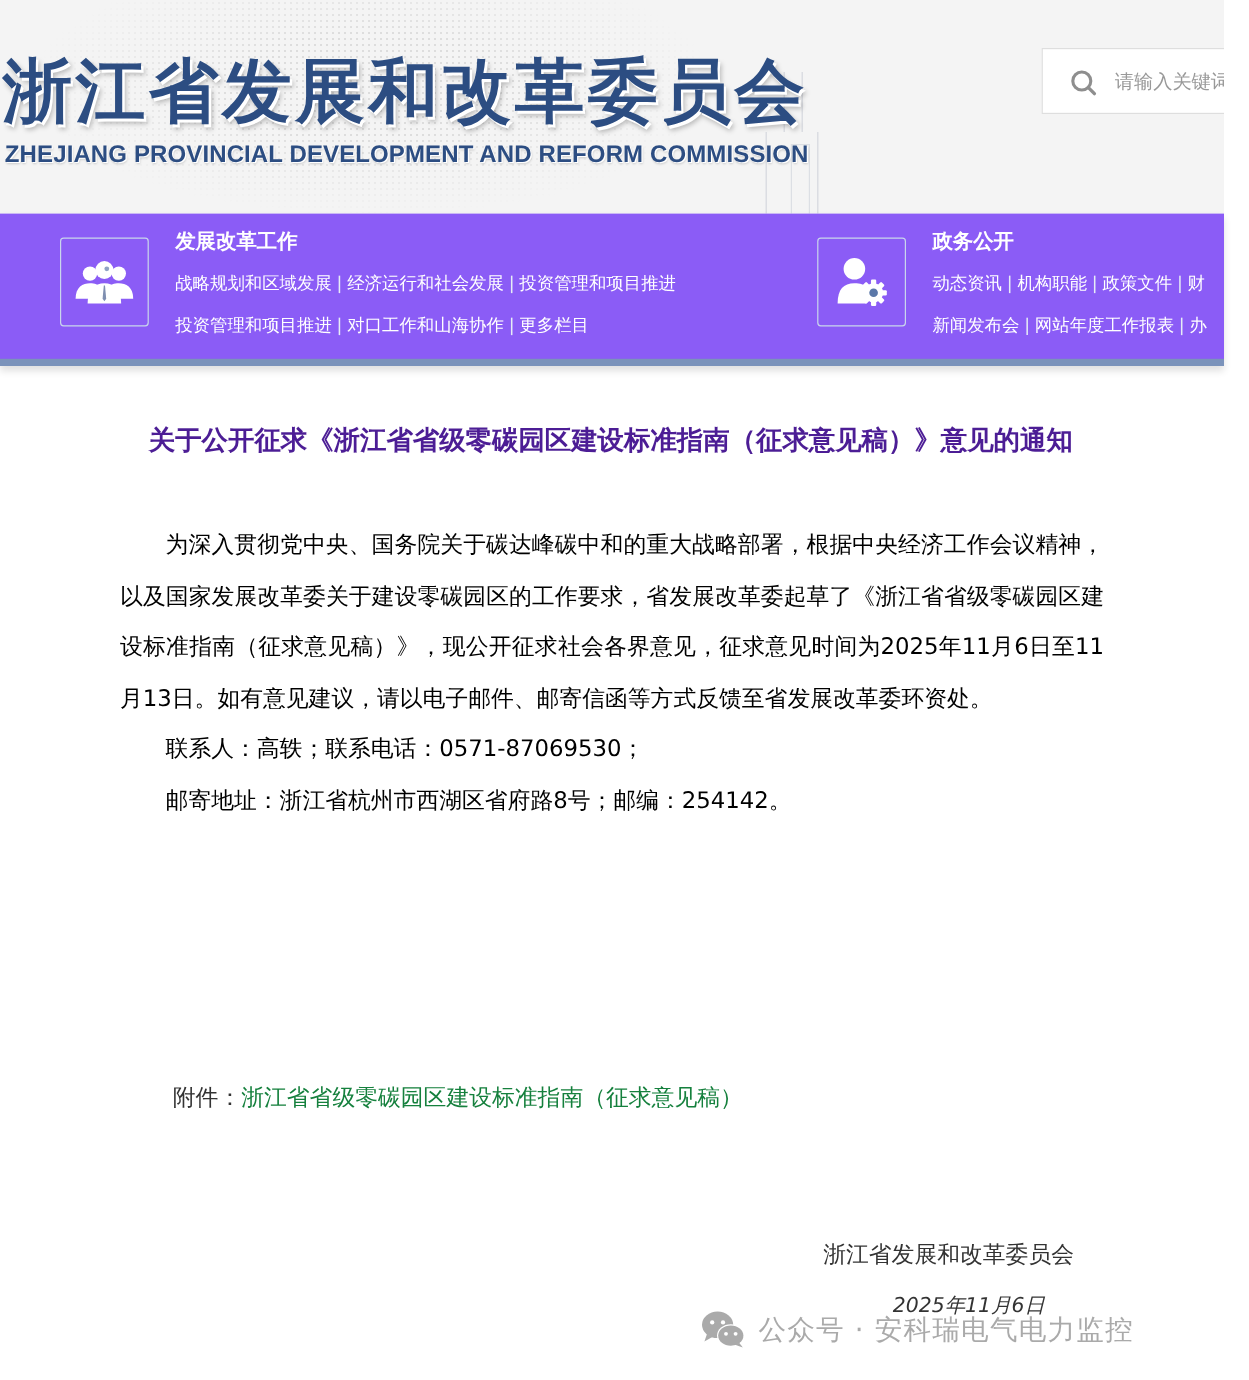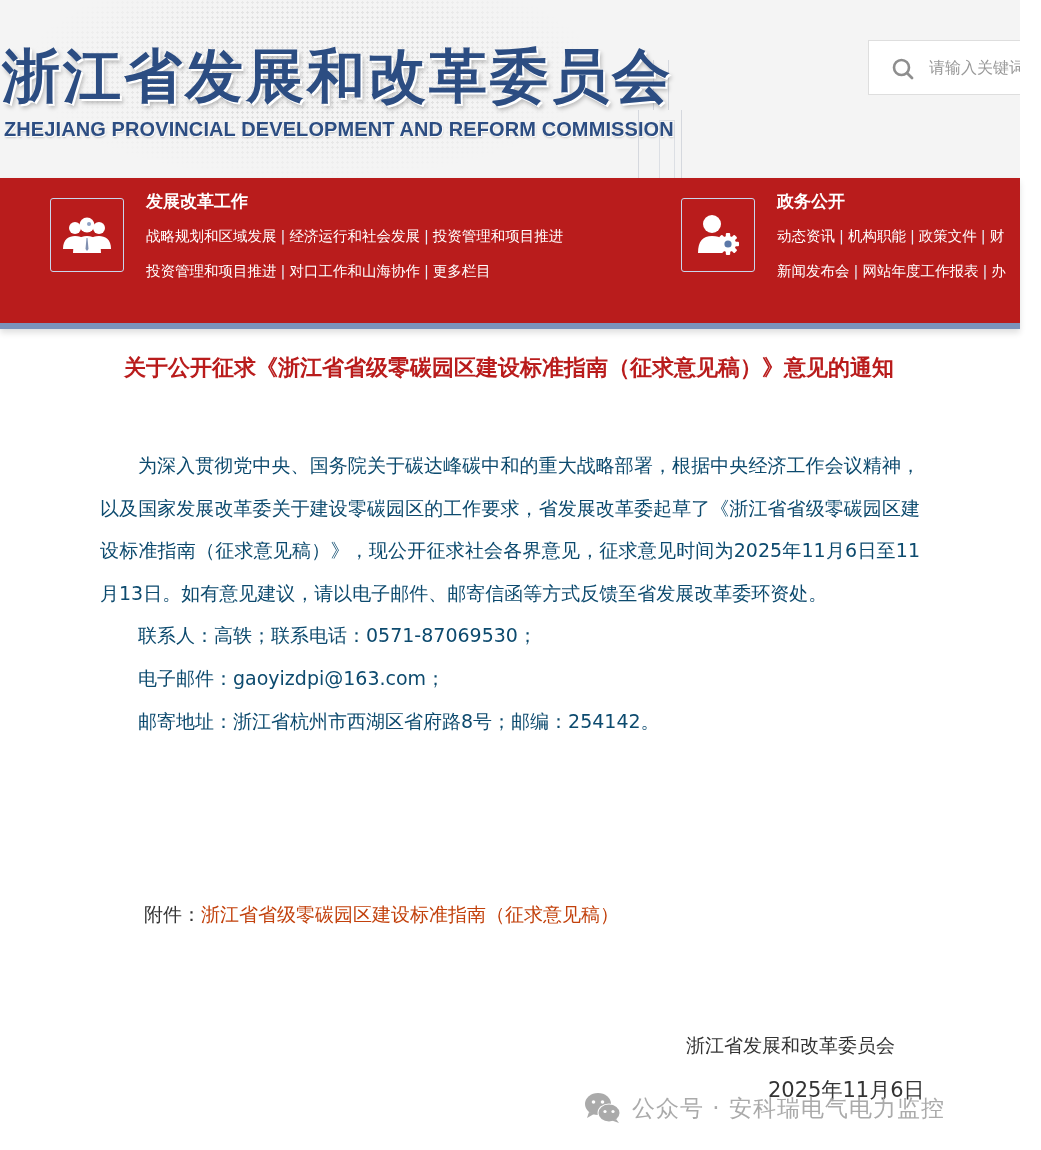--- a/index.html
+++ b/index.html
@@ -64,22 +64,22 @@
     .search-icon svg { display: block; }
     .search-input {
       border: none; outline: none; background: transparent;
       font-family: "DejaVu Sans", sans-serif; font-size: 16px; color: #999;
       width: 120px;
     }
     .search-input::placeholder { color: #999; }
 
     
     .nav-band {
-      position: absolute; left: 0; top: 178px; width: 1020px; height: 151px;
-      background: #b91c1c;
+      position: absolute; left: 0; top: 178px; width: 1020px; height: 127px;
+      background: #8b5cf6;
       box-shadow: 0 4px 6px rgba(0,0,0,0.12);
       overflow: hidden;
     }
     .nav-band::after {
       content: ""; position: absolute; left: 0; bottom: 0; width: 100%; height: 6px;
       background: #7b93bb;
     }
     .nav-group { position: absolute; top: 0; height: 120px; }
     .nav-group.g1 { left: 50px; }
     .nav-group.g2 { left: 681px; }
@@ -97,40 +97,40 @@
       font-size: 14.5px; color: #ffffff;
     }
     .nav-links.r1 { top: 49px; }
     .nav-links.r2 { top: 84px; }
     .nav-link { color: #ffffff; text-decoration: none; cursor: pointer; }
     .nav-sep { margin: 0 4px; color: #e6ecf6; }
 
     
     .article-title {
       position: absolute; left: 96px; top: 348px; width: 826px;
-      text-align: center; font-size: 22px; font-weight: bold; color: #b91c1c;
+      text-align: center; font-size: 22px; font-weight: bold; color: #4c1d95;
       line-height: 39px;
     }
     .article-body {
-      position: absolute; left: 100px; top: 444px; width: 820px;
-      font-size: 19px; color: #0c4a6e; line-height: 42.6px;
+      position: absolute; left: 100px; top: 433px; width: 820px;
+      font-size: 19px; color: #000000; line-height: 42.6px;
     }
     .para { text-indent: 2em; text-align: justify; }
     .attachment {
       position: absolute; left: 144px; top: 902px;
       font-size: 19px; color: #333; white-space: nowrap;
     }
-    .attachment-link { color: #c2410c; text-decoration: none; cursor: pointer; }
+    .attachment-link { color: #15803d; text-decoration: none; cursor: pointer; }
     .signature {
       position: absolute; left: 686px; top: 1033px;
       font-size: 19px; color: #333; white-space: nowrap;
     }
     .sign-date {
-      position: absolute; left: 768px; top: 1076px;
-      font-size: 21px; color: #333; white-space: nowrap;
+      position: absolute; left: 744px; top: 1076px;
+      font-size: 17px; color: #333; white-space: nowrap; font-style: italic;
     }
 
     
     .watermark {
       position: absolute; left: 584px; top: 1088px; height: 40px;
       display: flex; align-items: center; white-space: nowrap;
       color: #a6a6a6; font-size: 23px; letter-spacing: 1px;
       opacity: 0.95;
     }
     .wechat-icon { width: 38px; height: 32px; margin-right: 10px; position: relative; }
@@ -210,21 +210,20 @@
         <a class="nav-link">新闻发布会</a><span class="nav-sep">|</span><a class="nav-link">网站年度工作报表</a><span class="nav-sep">|</span><a class="nav-link">办</a>
       </div>
     </div>
   </div>
 
   <h1 class="article-title">关于公开征求《浙江省省级零碳园区建设标准指南（征求意见稿）》意见的通知</h1>
 
   <div class="article-body">
     <p class="para">为深入贯彻党中央、国务院关于碳达峰碳中和的重大战略部署，根据中央经济工作会议精神，以及国家发展改革委关于建设零碳园区的工作要求，省发展改革委起草了《浙江省省级零碳园区建设标准指南（征求意见稿）》，现公开征求社会各界意见，征求意见时间为2025年11月6日至11月13日。如有意见建议，请以电子邮件、邮寄信函等方式反馈至省发展改革委环资处。</p>
     <p class="para">联系人：高轶；联系电话：0571-87069530；</p>
-    <p class="para">电子邮件：gaoyizdpi@163.com；</p>
     <p class="para">邮寄地址：浙江省杭州市西湖区省府路8号；邮编：254142。</p>
   </div>
 
   <div class="attachment">
     <span>附件：</span><a class="attachment-link">浙江省省级零碳园区建设标准指南（征求意见稿）</a>
   </div>
 
   <div class="signature">浙江省发展和改革委员会</div>
   <div class="sign-date">2025年11月6日</div>
 

